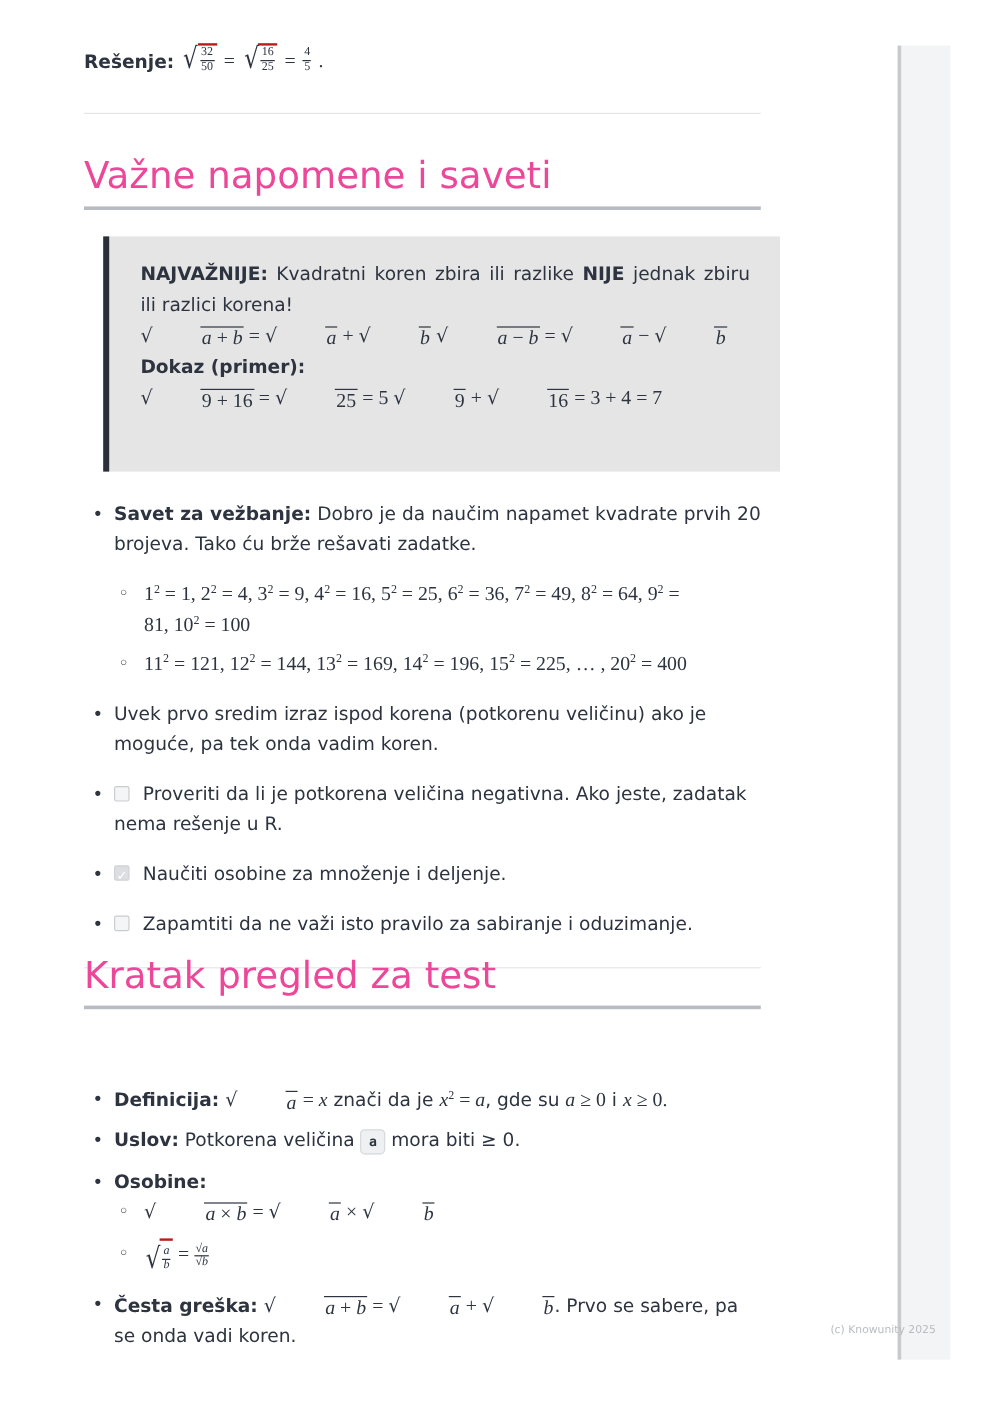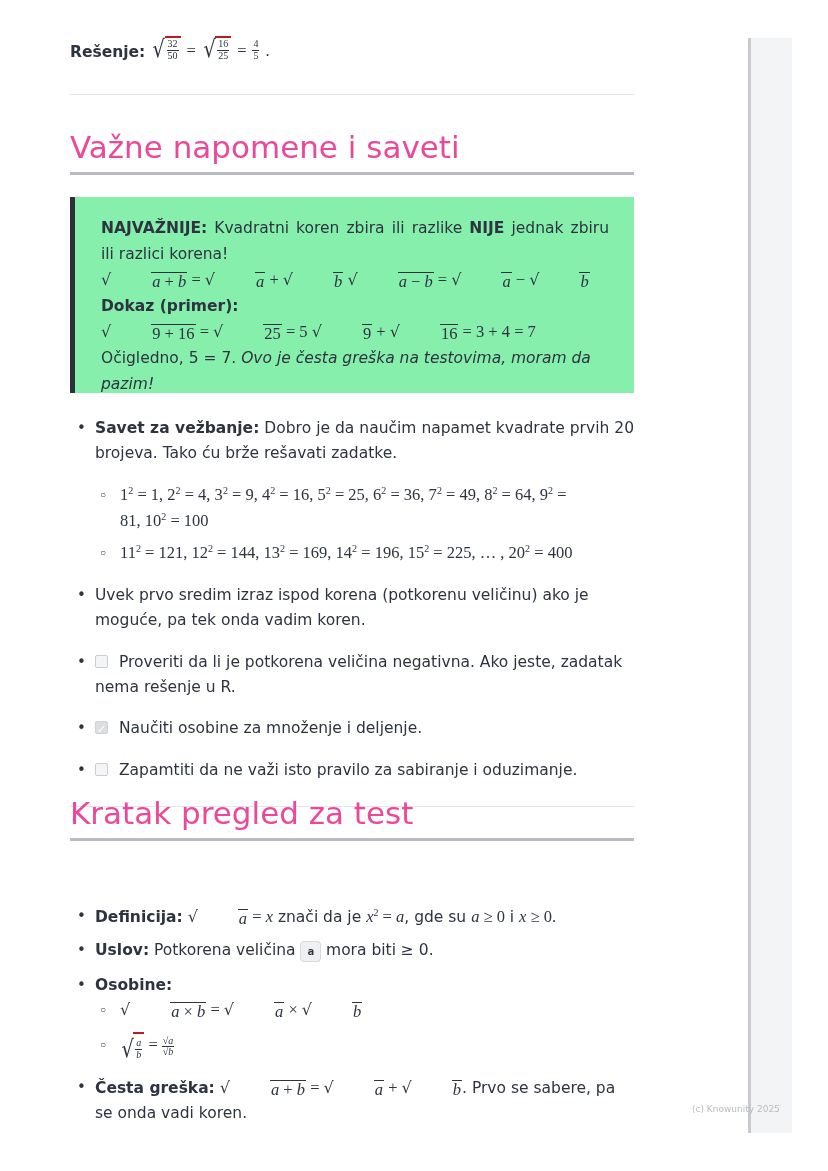--- a/index.html
+++ b/index.html
@@ -16,21 +16,21 @@
   .sqrtbig { display: inline-flex; align-items: flex-end; vertical-align: middle; }
   .sqrtbig .rad { font-family: "DejaVu Serif", serif; font-size: 24px; line-height: 1; transform: scaleX(0.8); margin-right: -2px; }
   .sqrtbig .under { border-top: 2px solid #b91c1c; padding: 1px 2px 0 2px; }
   sup { font-size: 10px; line-height: 0; vertical-align: 6px; }
 
   .resenje { position: absolute; top: 36px; left: 0; font-size: 15.5px; display: flex; align-items: flex-end; gap: 6px; }
   .resenje b { font-weight: bold; }
   .hr-light { position: absolute; left: 0; width: 564px; height: 1px; background: #e3e5e8; }
   h2 { position: absolute; left: 0; width: 564px; margin: 0; font-weight: normal; font-size: 31px;
        color: #ec4899; padding-bottom: 8px; border-bottom: 3px solid #b8bcc2; line-height: 1.1; }
-  .note { position: absolute; left: 0; top: 197px; width: 564px; height: 196px; background: #86efac;
+  .note { position: absolute; left: 16px; top: 197px; width: 564px; height: 196px; background: #e5e5e5;
           border-left: 5px solid #2a2f38; box-sizing: border-box; padding: 18px 25px 0 26px;
           font-size: 15.5px; line-height: 26px; }
   .note p { margin: 0; }
   .just { text-align: justify; }
   ul { margin: 0; padding: 0; list-style: none; }
   .li { position: absolute; left: 0; width: 564px; font-size: 15.5px; line-height: 25px; padding-left: 25px; box-sizing: border-box; }
   .li::before { content: "•"; position: absolute; left: 7px; top: 0; font-size: 15px; }
   .subli { position: absolute; left: 25px; width: 539px; padding-left: 25px; box-sizing: border-box; line-height: 26px; }
   .subli::before { content: "○"; position: absolute; left: 5px; top: 0; font-size: 10px; }
   .cb { display: inline-block; width: 11px; height: 11px; border: 1px solid #c9ccd1; border-radius: 2px; background: #f4f5f6;
@@ -113,21 +113,20 @@
           <span class="under">25</span>
         </span> = 5
       <span class="sqrt">
           <span class="rad">√</span>
           <span class="under">9</span>
         </span> + <span class="sqrt">
           <span class="rad">√</span>
           <span class="under">16</span>
         </span> = 3 + 4 = 7
     </p>
-    <p><span>Očigledno, 5 = 7. </span><i>Ovo je česta greška na testovima, moram da pazim!</i></p>
   </div>
 
   <ul>
     <li class="li just" style="top:416px">
       <b>Savet za vežbanje:</b><span> Dobro je da naučim napamet kvadrate prvih 20 brojeva. Tako ću brže rešavati zadatke.</span>
     </li>
     <li class="subli math" style="top:482px">
       1<sup>2</sup> = 1, 2<sup>2</sup> = 4, 3<sup>2</sup> = 9, 4<sup>2</sup> = 16, 5<sup>2</sup> = 25, 6<sup>2</sup> = 36, 7<sup>2</sup> = 49, 8<sup>2</sup> = 64, 9<sup>2</sup> =<br>81, 10<sup>2</sup> = 100
     </li>
     <li class="subli math" style="top:540px">

